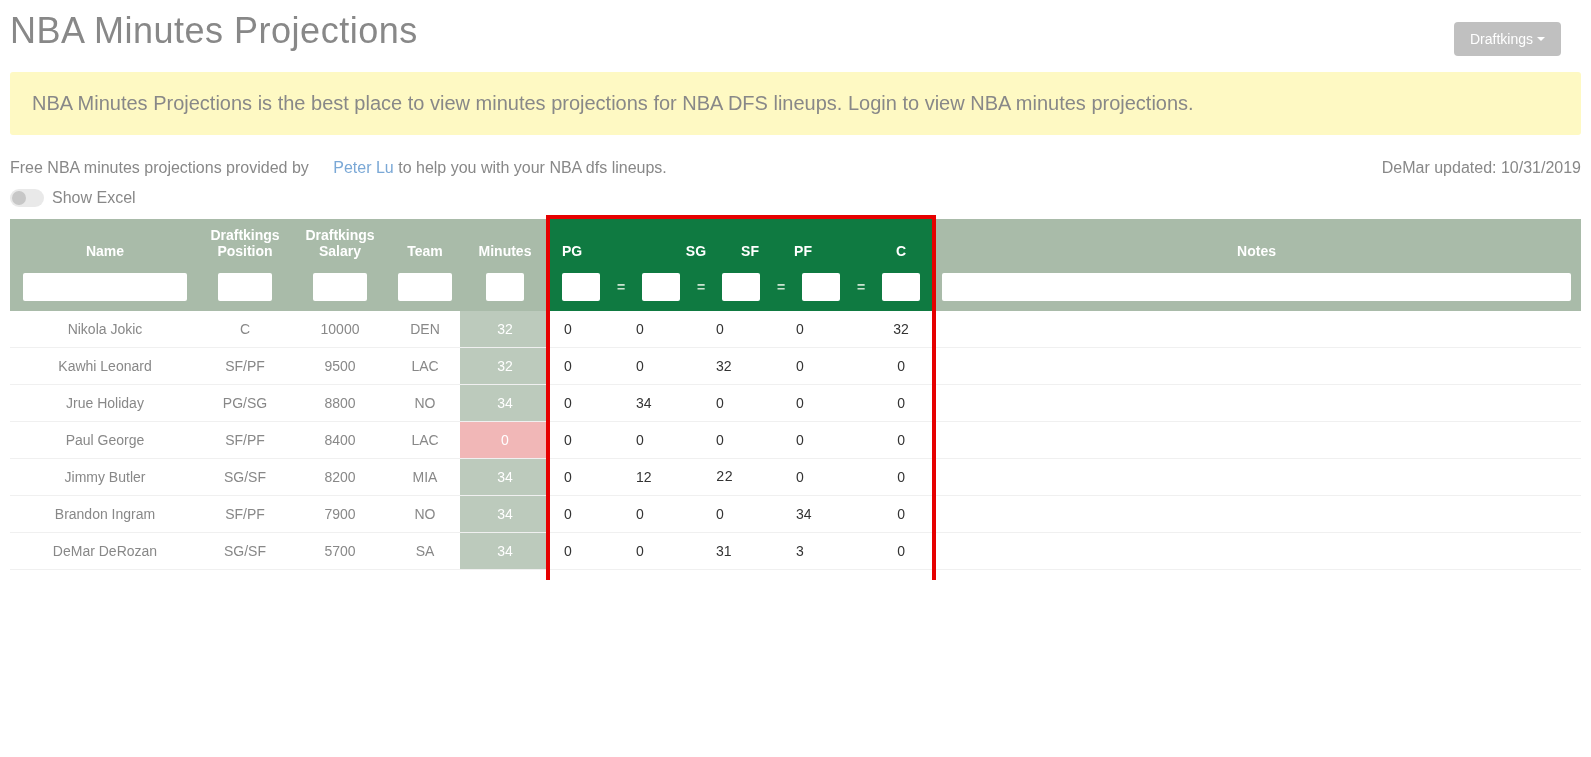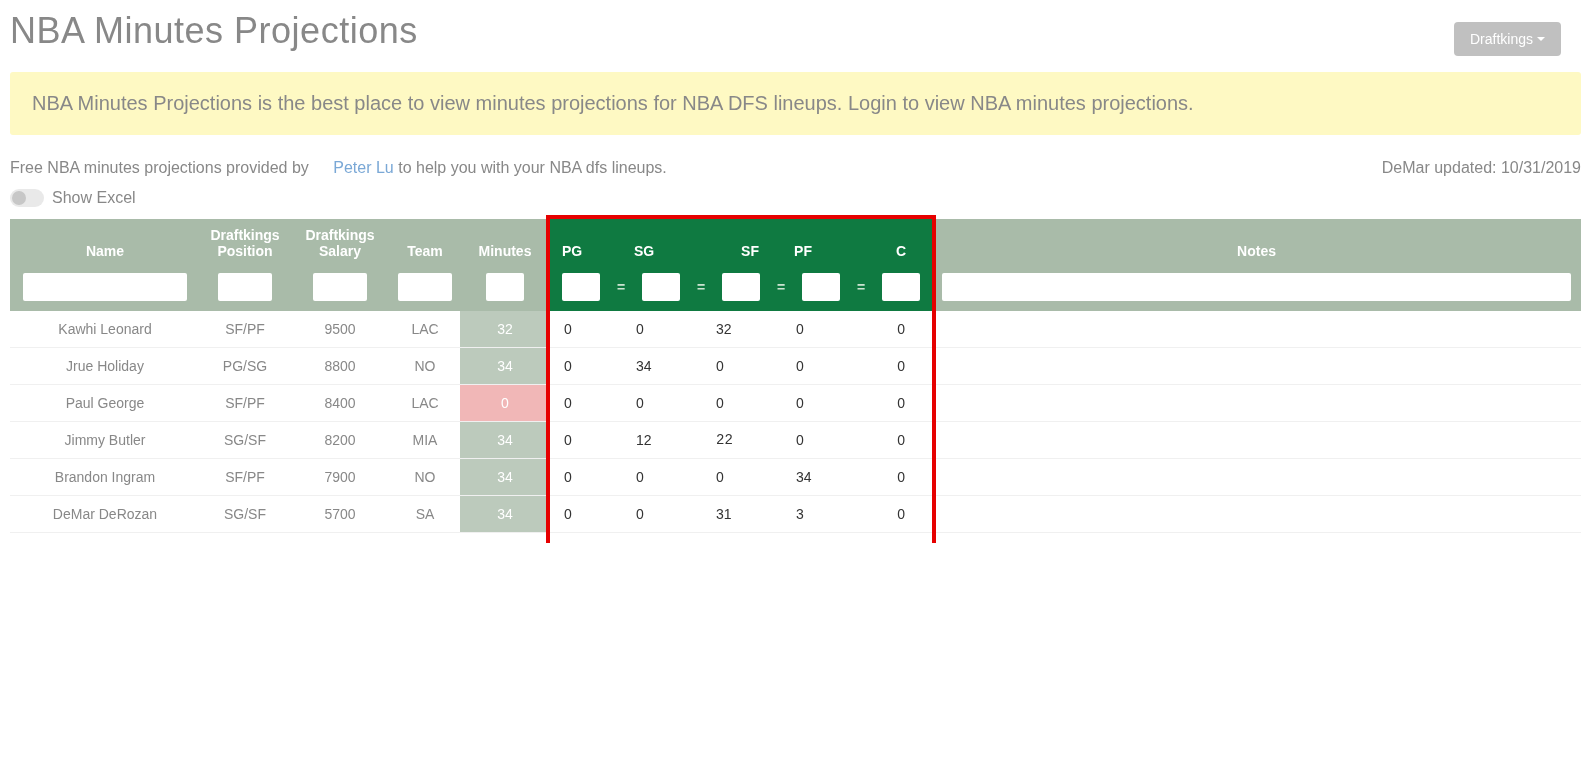--- a/index.html
+++ b/index.html
@@ -201,21 +201,21 @@
     <col class="c-notes">
   </colgroup>
   <thead>
     <tr class="h1">
       <th>Name</th>
       <th>Draftkings Position</th>
       <th>Draftkings Salary</th>
       <th>Team</th>
       <th>Minutes</th>
       <th class="pos-col" colspan="2" style="text-align:left;padding-left:12px;">PG</th>
-      <th class="pos-col" colspan="2" style="text-align:left;padding-left:4px;margin-top:32px;">SG</th>
+      <th class="pos-col" colspan="2" style="text-align:right;padding-left:4px;margin-top:32px;">SG</th>
       <th class="pos-col" colspan="2" style="text-align:center;padding-left:4px;margin-top:25px;">SF</th>
       <th class="pos-col" colspan="2" style="text-align:left;padding-left:4px;">PF</th>
       <th class="pos-col">C</th>
       <th>Notes</th>
     </tr>
     <tr class="h2">
       <th><input class="filter-input" style=""></th>
       <th><input class="filter-input filter-mid" style=""></th>
       <th><input class="filter-input filter-mid" style=""></th>
       <th><input class="filter-input filter-mid" style=""></th>
@@ -227,20 +227,33 @@
       <th class="pos-col"><input class="filter-input filter-small" style=""></th>
       <th class="pos-col eq">=</th>
       <th class="pos-col"><input class="filter-input filter-small" style=""></th>
       <th class="pos-col eq">=</th>
       <th class="pos-col"><input class="filter-input filter-small" style=""></th>
       <th><input class="filter-input filter-full" style=""></th>
     </tr>
   </thead>
   <tbody id="tbody">
         <tr>
+          <td>Nikola Jokic</td>
+          <td>C</td>
+          <td>10000</td>
+          <td>DEN</td>
+          <td class="min-ok">32</td>
+          <td class="pos-val" colspan="2" style="text-align:left;padding-left:14px;">0</td>
+          <td class="pos-val" colspan="2" style="text-align:left;padding-left:6px;">0</td>
+          <td class="pos-val" colspan="2" style="text-align:left;padding-left:6px;">0</td>
+          <td class="pos-val" colspan="2" style="text-align:left;padding-left:6px;">0</td>
+          <td class="pos-val">32</td>
+          <td class="notes"></td>
+        </tr>
+        <tr>
           <td>Kawhi Leonard</td>
           <td>SF/PF</td>
           <td>9500</td>
           <td>LAC</td>
           <td class="min-ok">32</td>
           <td class="pos-val" colspan="2" style="text-align:left;padding-left:14px;">0</td>
           <td class="pos-val" colspan="2" style="text-align:left;padding-left:6px;">0</td>
           <td class="pos-val" colspan="2" style="text-align:left;padding-left:6px;">32</td>
           <td class="pos-val" colspan="2" style="text-align:left;padding-left:6px;">0</td>
           <td class="pos-val">0</td>

